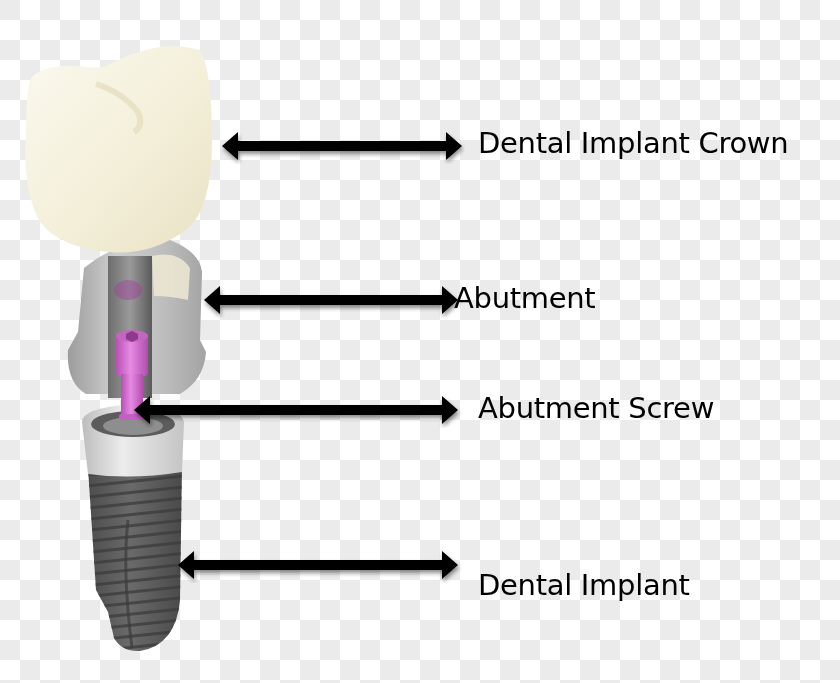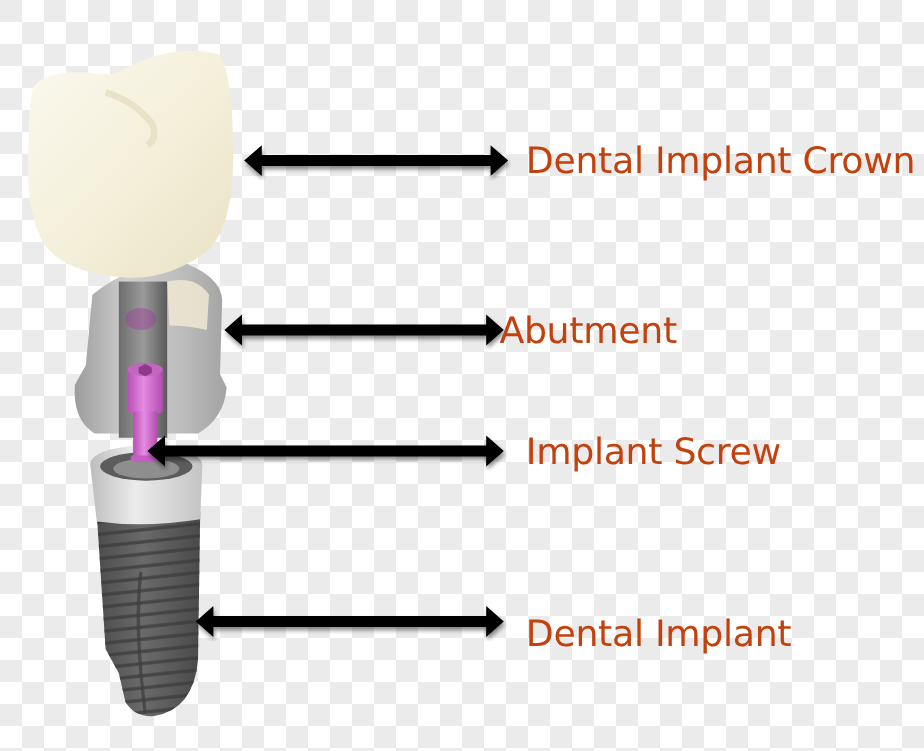--- a/index.html
+++ b/index.html
@@ -8,21 +8,21 @@
       background-color: #ffffff;
       background-image:
         linear-gradient(45deg, #ebebeb 25%, transparent 25%, transparent 75%, #ebebeb 75%),
         linear-gradient(45deg, #ebebeb 25%, transparent 25%, transparent 75%, #ebebeb 75%);
       background-size: 40px 40px;
       background-position: 20px 0, 0 20px;
       font-family: "DejaVu Sans", "Liberation Sans", sans-serif;
     }
     .illustration { position: absolute; left: 0; top: 0; width: 840px; height: 683px; }
     .label {
-      position: absolute; color: #c2410c; font-size: 33px; line-height: 1;
+      position: absolute; color: #000000; font-size: 29px; line-height: 1;
       white-space: nowrap; letter-spacing: -0.3px;
     }
     .arrow { position: absolute; }
   </style>
 </head>
 <body>
 
 <svg class="illustration" viewBox="0 0 840 683" xmlns="http://www.w3.org/2000/svg">
   <defs>
     <linearGradient id="crownGrad" x1="0" y1="0" x2="1" y2="1">
@@ -117,14 +117,14 @@
 </svg>
 
 <svg class="arrow" style="left:176px; top:547px;" width="286" height="36" viewBox="0 0 286 36">
   <g filter="url(#shadow)">
     <polygon points="2,18 18,4 18,13 266,13 266,4 282,18 266,32 266,23 18,23 18,32" fill="#000"></polygon>
   </g>
 </svg>
 
 <div class="label" style="left:478px; top:129px;">Dental Implant Crown</div>
 <div class="label" style="left:454px; top:284px;">Abutment</div>
-<div class="label" style="left:478px; top:394px;">Implant Screw</div>
-<div class="label" style="left:478px; top:559px;">Dental Implant</div>
+<div class="label" style="left:478px; top:394px;">Abutment Screw</div>
+<div class="label" style="left:478px; top:571px;">Dental Implant</div>
 
 </body></html>

